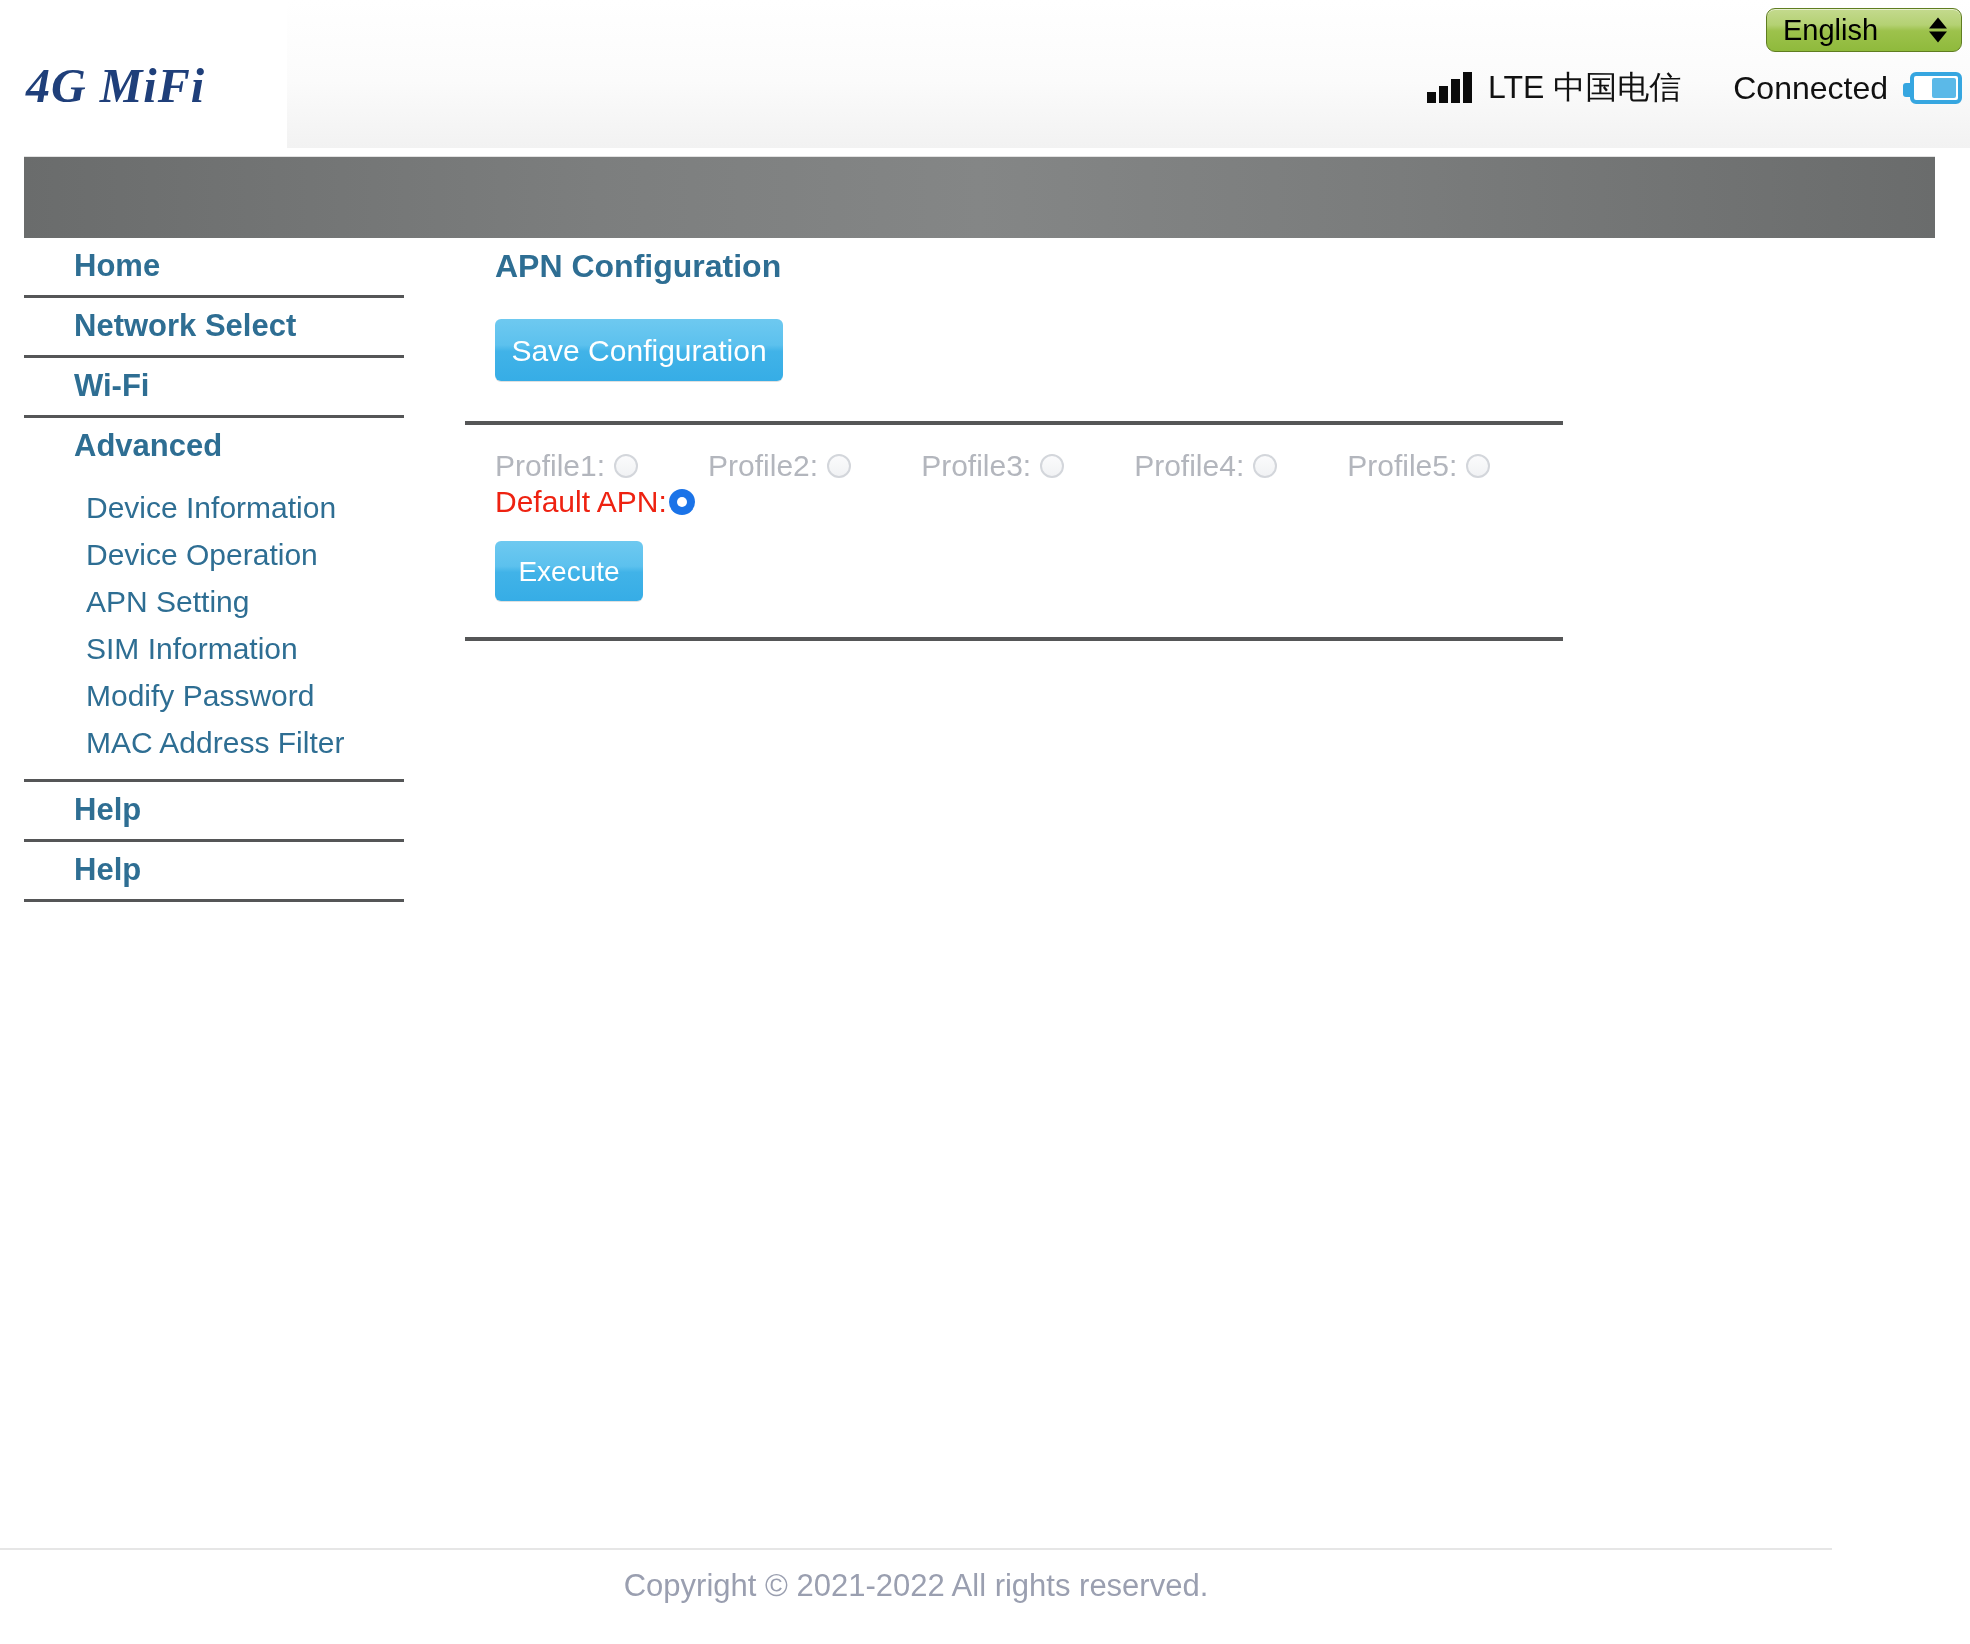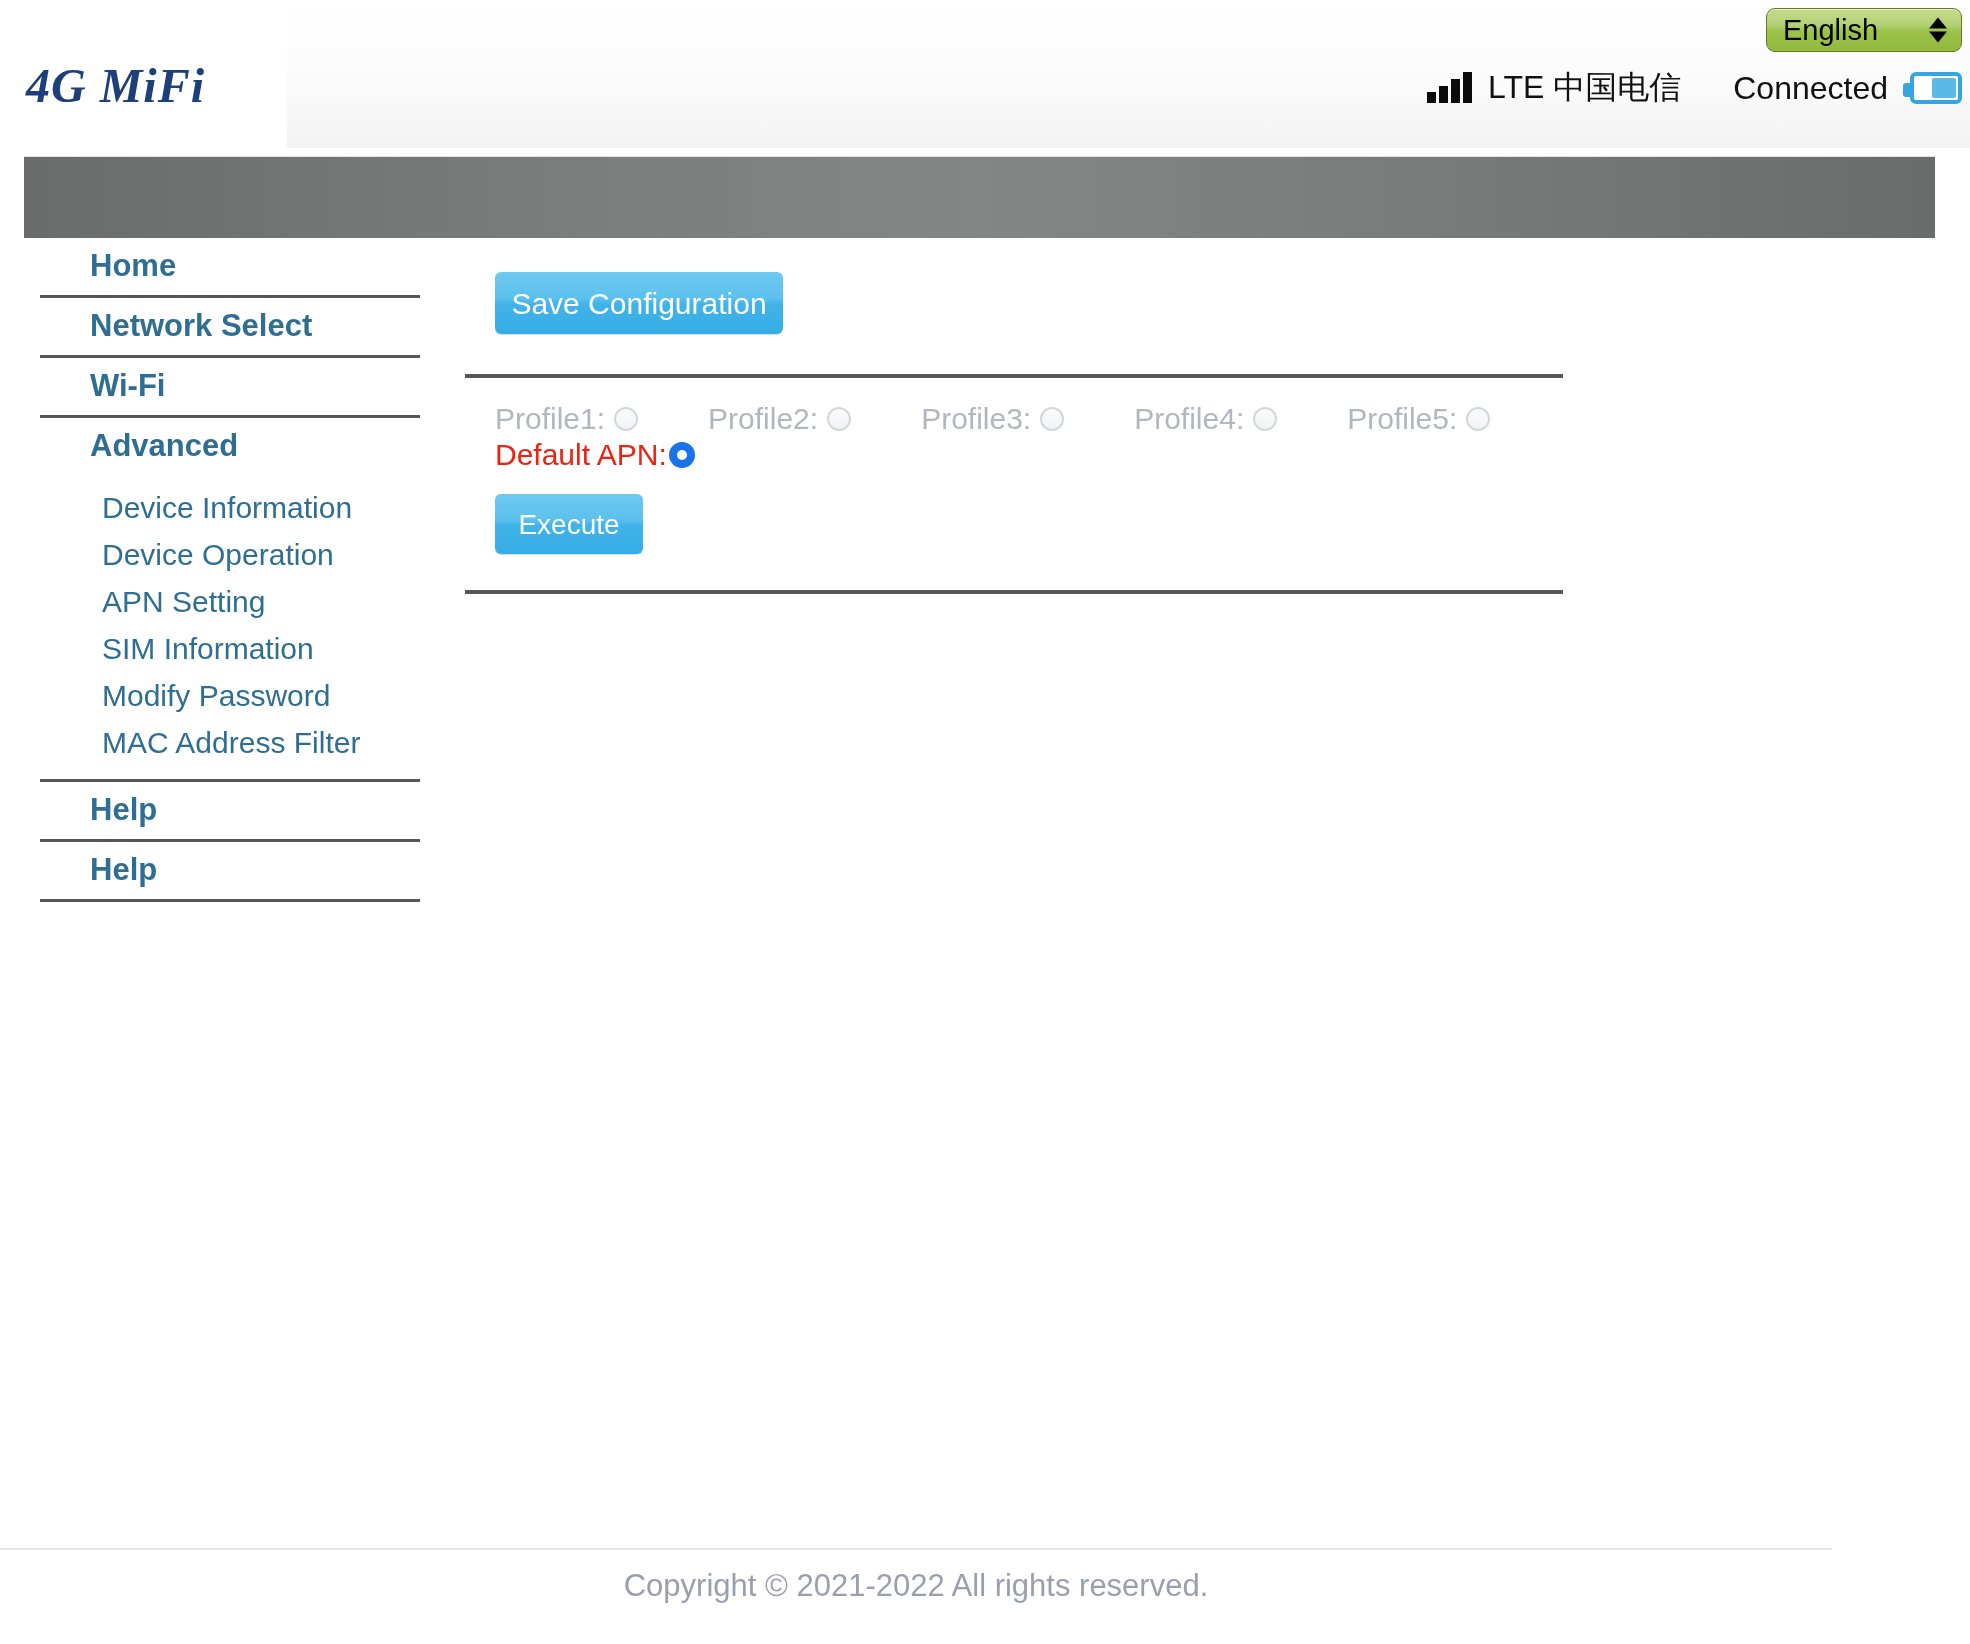--- a/index.html
+++ b/index.html
@@ -78,21 +78,21 @@
   .battery-fill { width: 24px; height: 20px; background: #5bb9e8; margin-right: 2px; border-radius: 2px; }
 
   
   .banner {
     position: absolute; left: 24px; top: 156px; width: 1911px; height: 82px;
     background: linear-gradient(to right, #6a6c6c 0%, #7c7e7e 30%, #848686 50%, #7a7c7c 72%, #6a6c6c 100%);
     border-top: 1px solid #e2e2e2;
   }
 
   
-  .sidebar { position: absolute; left: 16px; top: 238px; width: 420px; }
+  .sidebar { position: absolute; left: 0; top: 238px; width: 420px; }
   .nav-item {
     position: relative;
     padding: 10px 0 11px 50px;
     font-size: 31px; font-weight: bold; color: #2e6e93;
     cursor: pointer;
     border-bottom: 3px solid #555657;
     margin: 0 24px 0 24px;
     width: 380px;
   }
   .nav-item.no-rule { border-bottom: none; }
@@ -225,20 +225,21 @@
       <div class="sub-item">MAC Address Filter</div>
     </div>
 
     <div class="nav-sep"></div>
     <div class="nav-item">Help</div>
     <div class="nav-item">Help</div>
   </div>
 
   <div class="content">
 
+    <div class="sec-title">APN Configuration</div>
     <button class="btn btn-save">Save Configuration</button>
     <div class="hr-main"></div>
 
 
     <div class="profiles-row">
       <span class="profile-group">
         <span>Profile1:</span>
         <span class="radio-off"></span>
       </span>
       <span class="profile-group">

